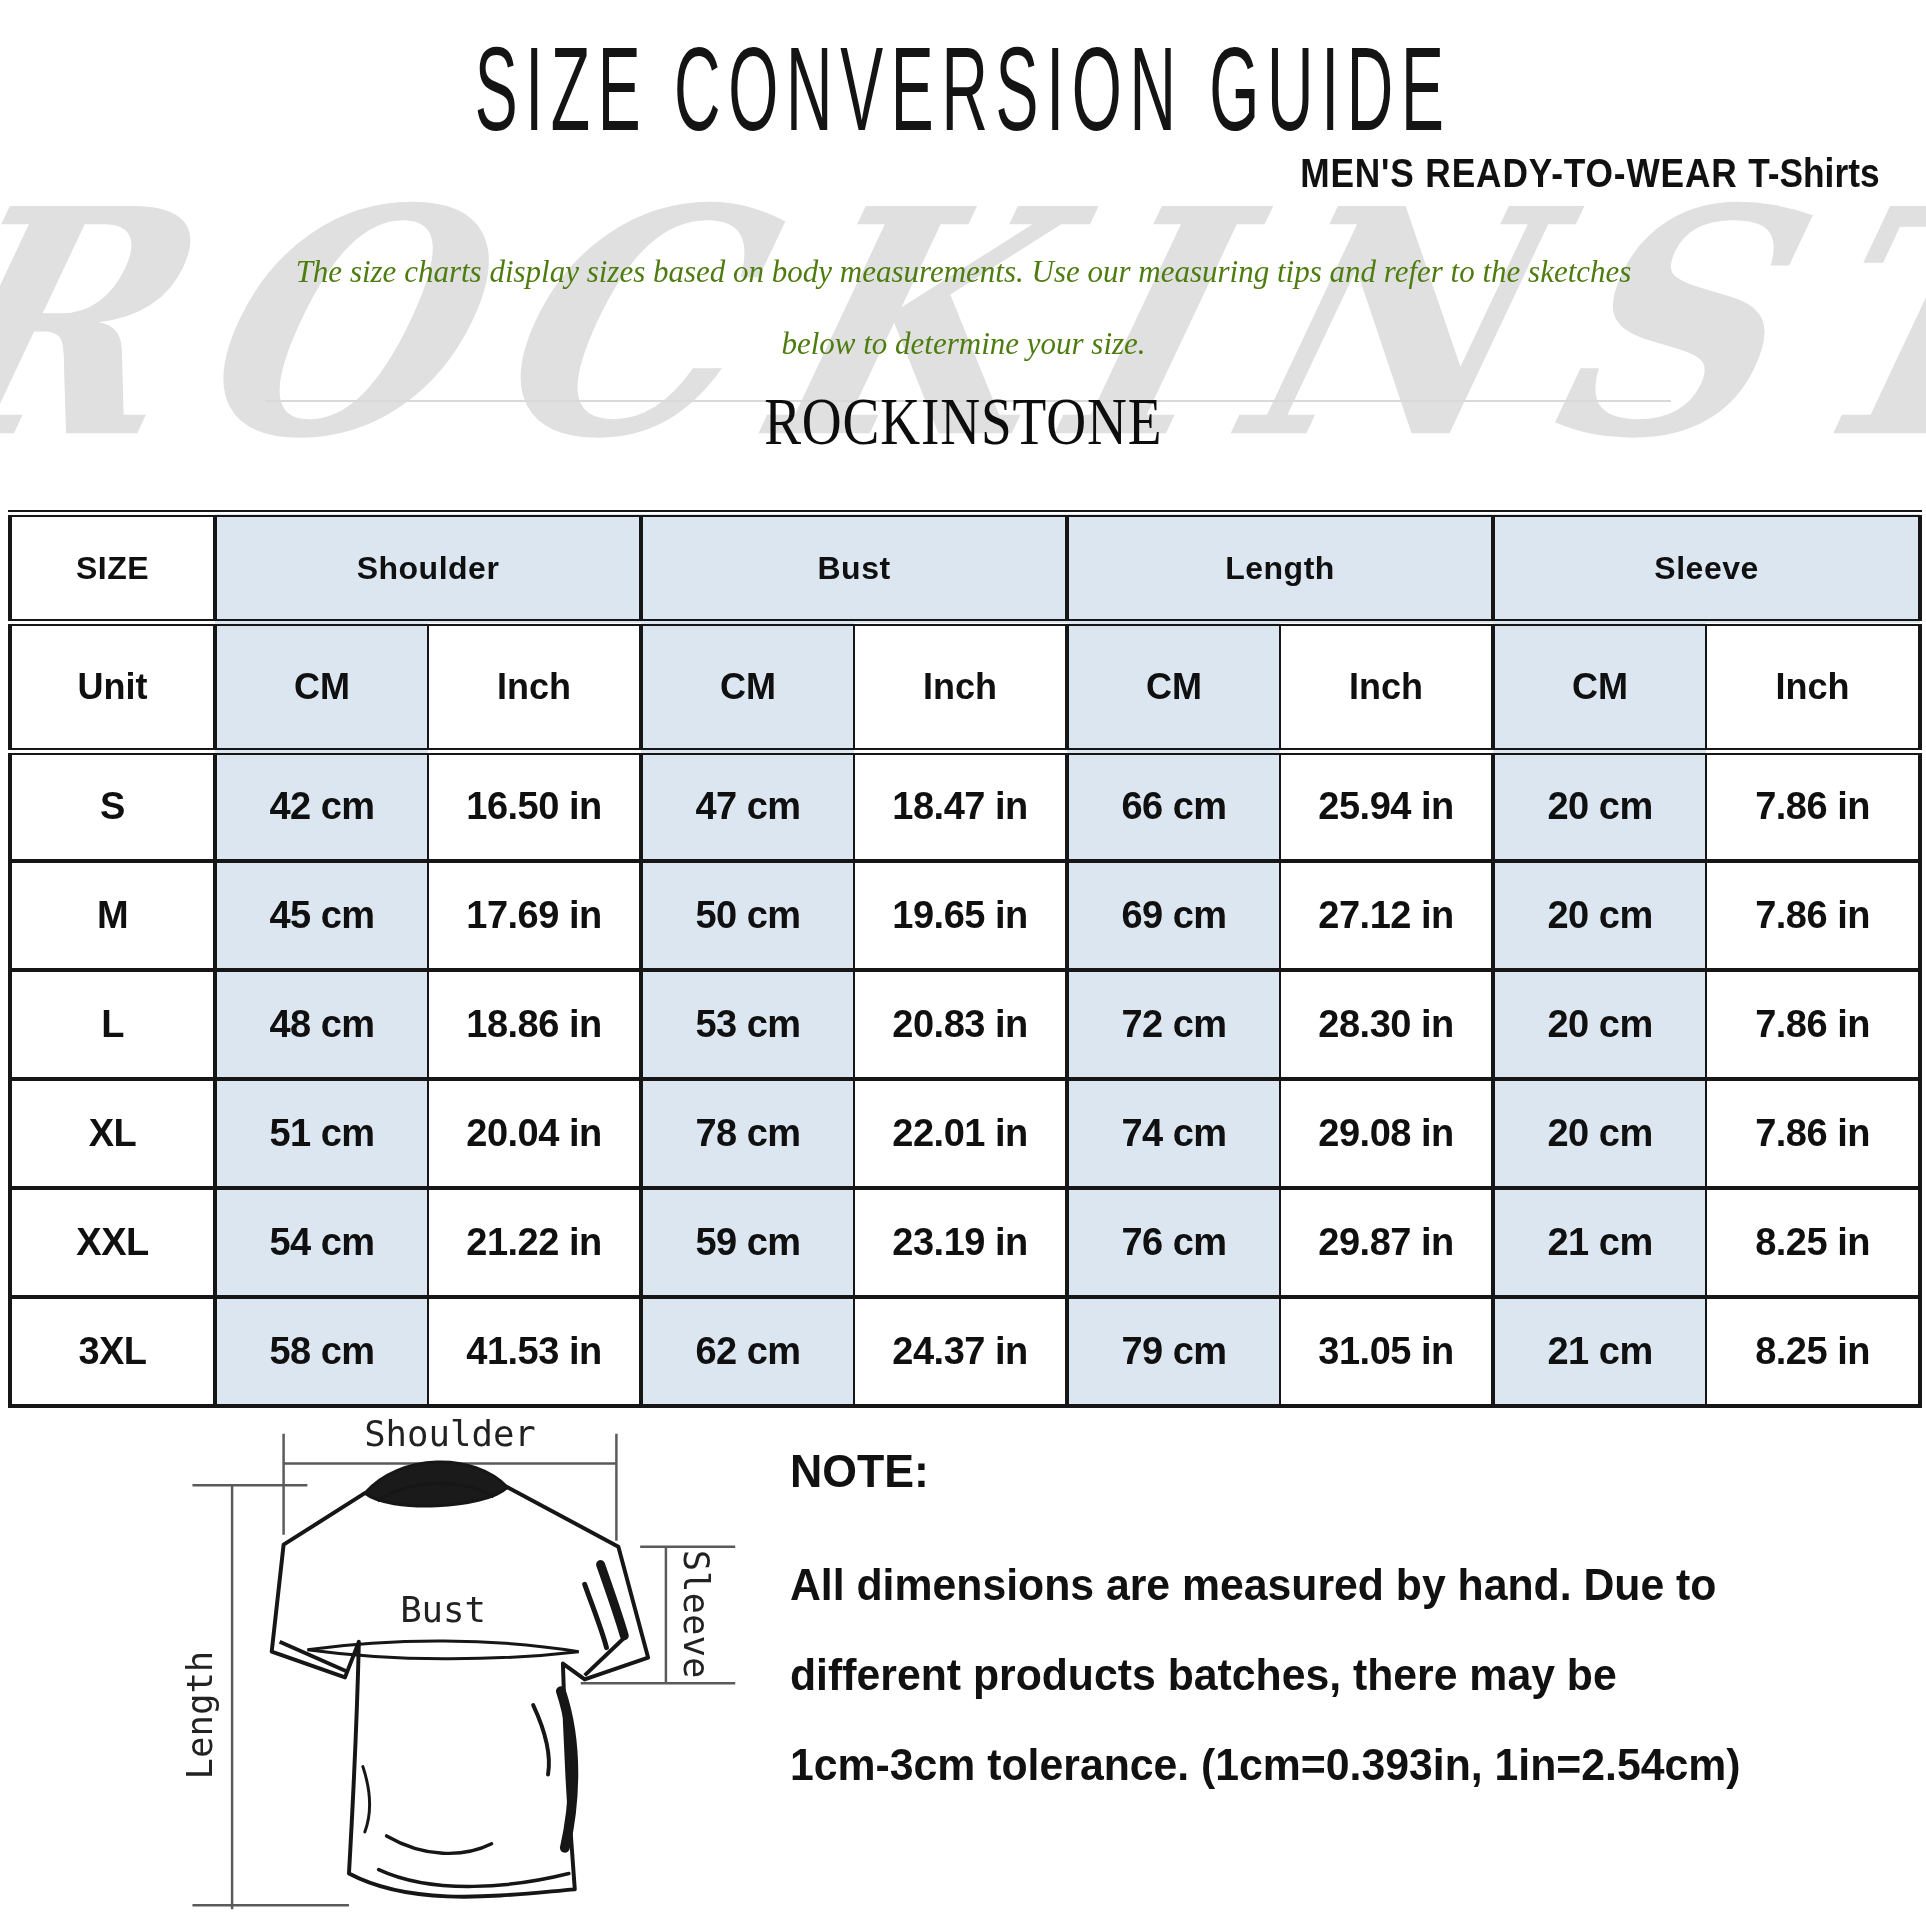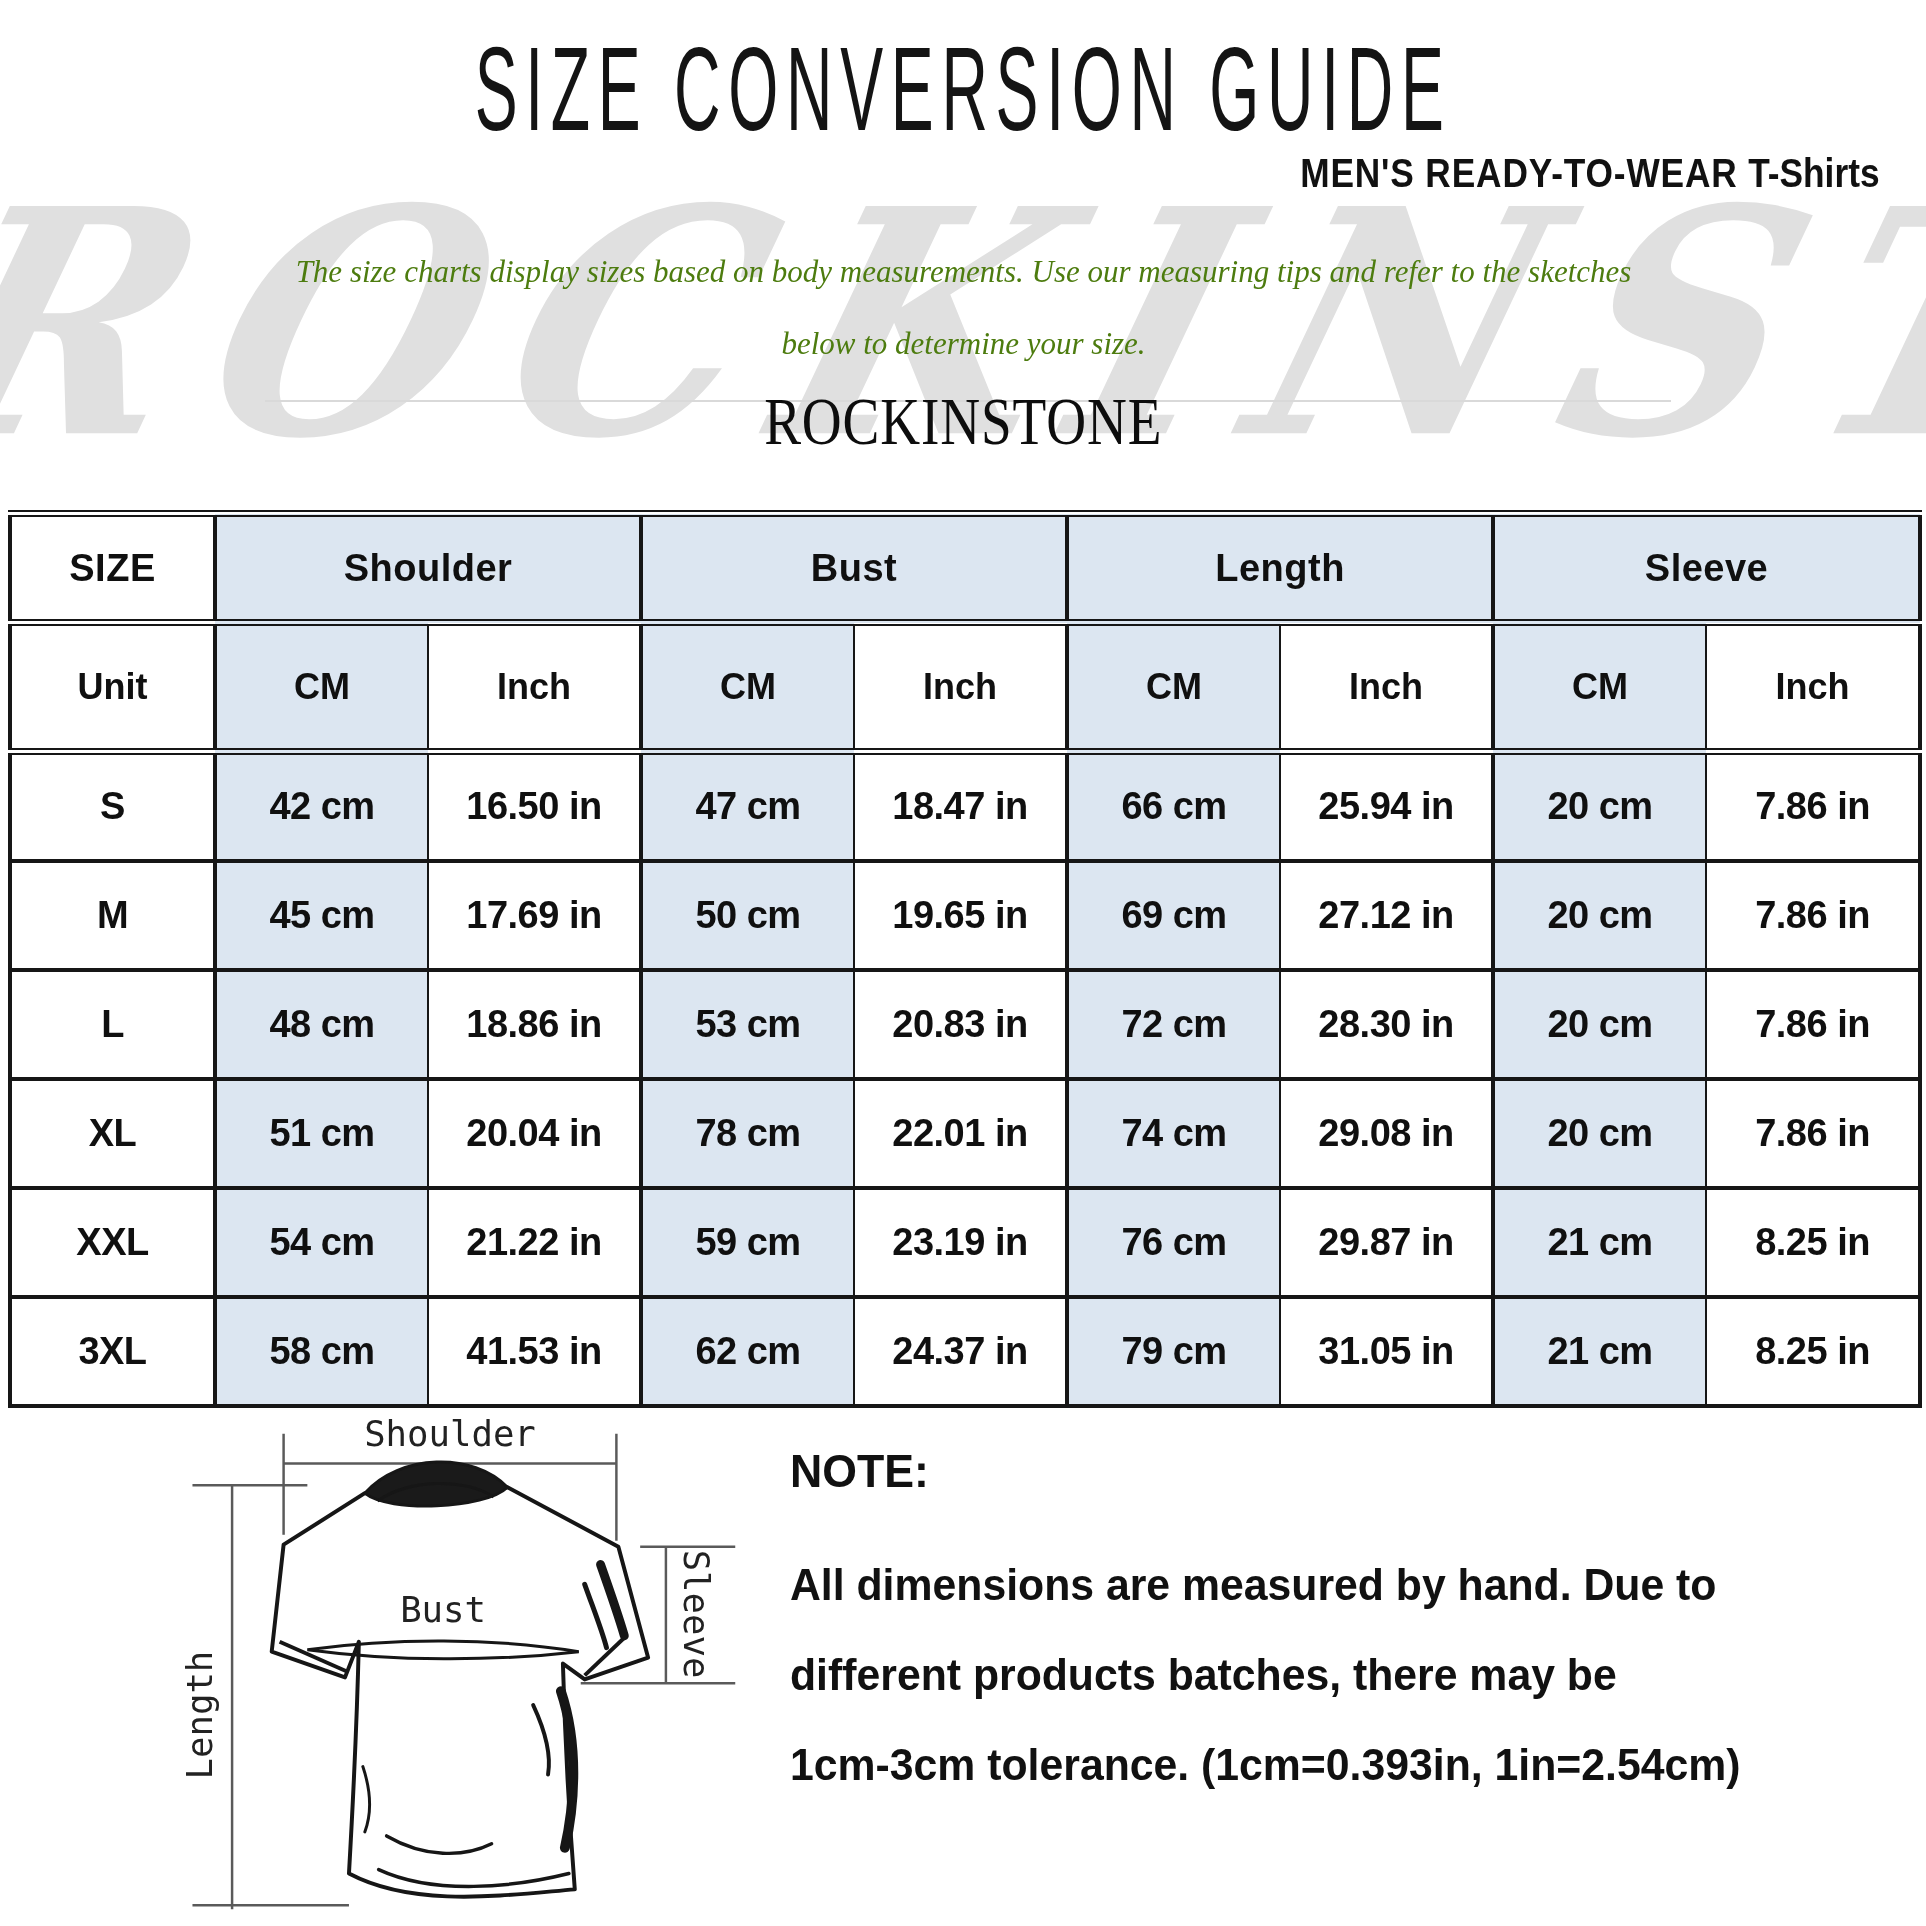--- a/index.html
+++ b/index.html
@@ -44,21 +44,21 @@
 
   
   .size-table-wrap { top:510px; left:8px; width:1911px; }
   table { width:100%; border-collapse:collapse; table-layout:fixed;
           border:4px solid #161616; border-top:7px double #161616; }
   td, th { text-align:center; vertical-align:middle; font-weight:bold; color:#101010;
            border-left:2px solid #161616; border-right:2px solid #161616; }
   tr.hdr    { height:109px; border-bottom:7px double #161616; }
   tr.unitrow{ height:129px; border-bottom:7px double #161616; }
   tr.datarow{ height:109px; border-bottom:4px solid #161616; }
-  tr.hdr th { font-size:38px; letter-spacing:0.5px; }
+  tr.hdr th { font-size:32px; letter-spacing:0.5px; }
   tr.unitrow td { font-size:36px; }
   tr.datarow td { font-size:38px; letter-spacing:-0.5px; }
   .blue { background:#dce6f1; }
   .gstart { border-left:4px solid #161616; }
 
   
   .diagram-wrap { top:1408px; left:137px; width:624px; height:519px; }
   .note-wrap { top:1443px; left:790px; width:1139px; }
   .note-head { font-size:47px; font-weight:bold; letter-spacing:0; transform:scaleX(0.95); transform-origin:left top; }
   .note-line { font-size:45px; font-weight:bold; line-height:90px; white-space:nowrap;

